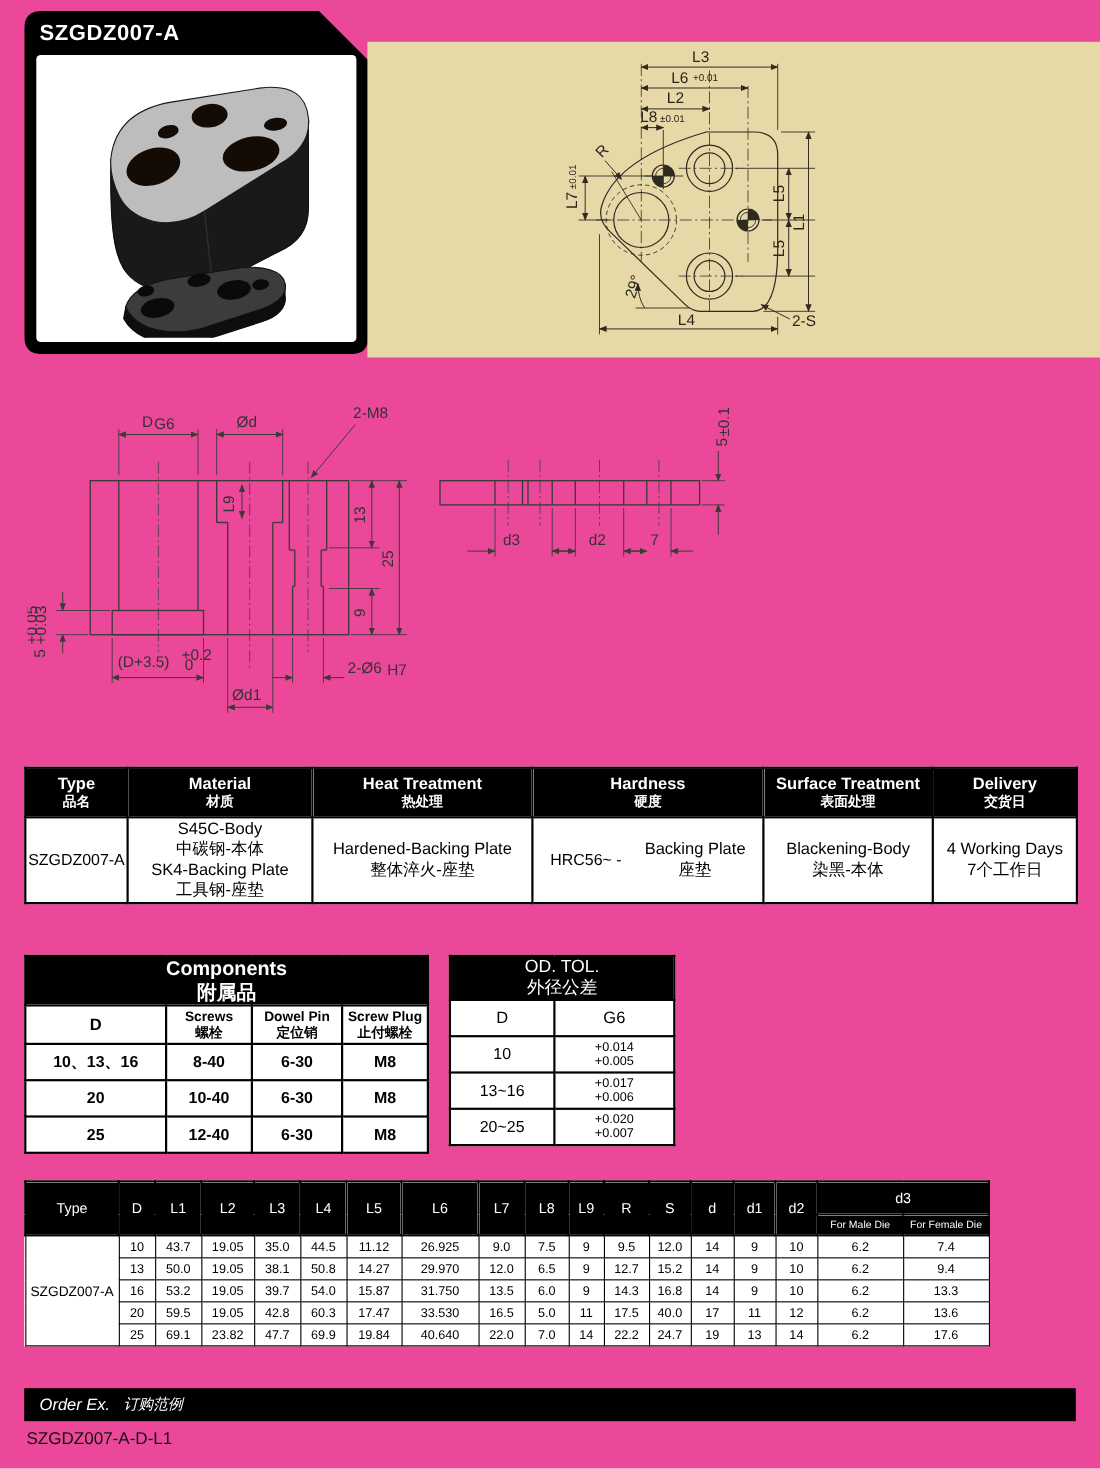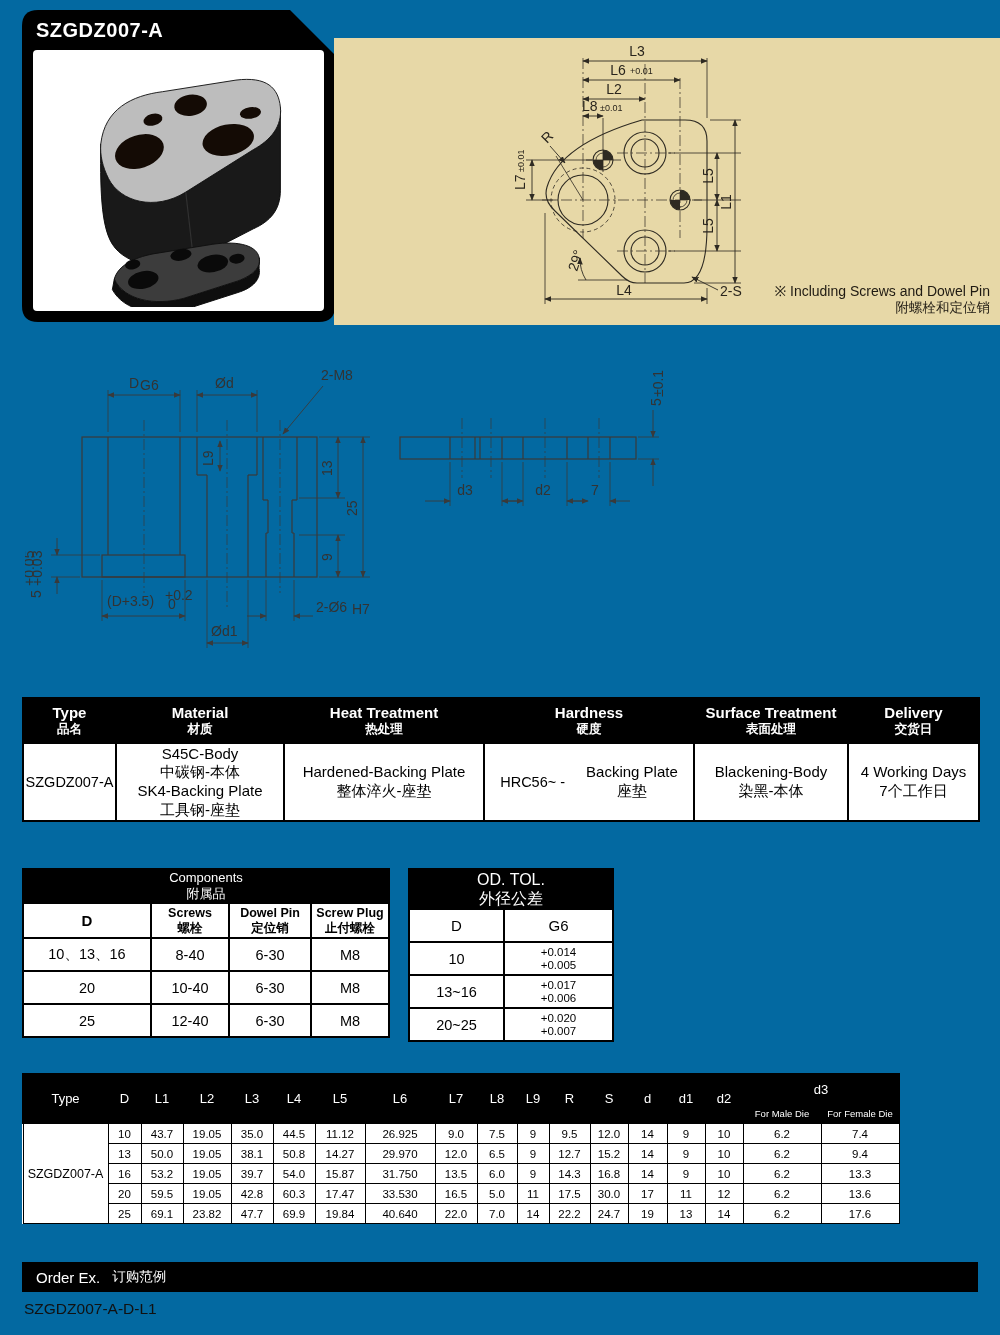--- a/index.html
+++ b/index.html
@@ -1,16 +1,16 @@
 <!DOCTYPE html>
 <html><head>
 <meta charset="utf-8">
 <style>
   html,body{margin:0;padding:0;background:#fff;}
-  #canvas{position:relative;width:1000px;height:1335px;background:#0369a1;
+  #canvas{position:relative;width:1000px;height:1335px;background:#ec4899;
           font-family:"Liberation Sans",sans-serif;color:#000;overflow:hidden;}
 
   
   .photo-frame{position:absolute;left:22px;top:10px;width:313px;height:312px;background:#000;
      clip-path:path('M16 0 H268 L313 45 V296 Q313 312 297 312 H16 Q0 312 0 296 V16 Q0 0 16 0 Z');}
   .photo-title{position:absolute;left:14px;top:9px;color:#fff;font-size:20px;font-weight:bold;letter-spacing:.5px;}
   .photo-inner{position:absolute;left:11px;top:40px;width:291px;height:261px;background:#fff;border-radius:4px;
      display:flex;align-items:center;justify-content:center;}
 
   
@@ -44,41 +44,41 @@
   .hdr-en{font-size:15px;}
   .hdr-zh{font-size:12.5px;}
 
   .spec-table{left:22px;top:697px;width:956px;}
   .spec-table th{height:43px;}
   .spec-table td{height:76px;font-size:15px;line-height:1.25;}
   .spec-table .zh{font-size:15px;}
   .hardness-flex{display:flex;align-items:center;justify-content:center;gap:21px;}
 
   .comp-table{left:22px;top:868px;width:366px;}
-  .comp-table .title{height:32px;font-size:13px;line-height:1.2;font-weight:normal;}
+  .comp-table .title{height:32px;font-size:18px;line-height:1.2;font-weight:bold;}
   .comp-table .colhdr{height:33px;font-size:12.5px;line-height:1.15;}
   .comp-table .colhdr .big{font-size:15px;}
-  .comp-table td{height:31px;font-size:14.5px;}
+  .comp-table td{height:31px;font-size:14.5px;font-weight:bold;}
 
   .od-table{left:408px;top:868px;width:204px;}
   .od-table .title{height:32px;font-size:16px;line-height:1.2;font-weight:normal;}
   .od-table .colhdr{height:31px;font-size:15px;font-weight:normal;}
   .od-table td{height:31px;font-size:14.5px;}
   .od-table td.tol{font-size:11.5px;line-height:1.15;}
 
   .dims-table{left:22px;top:1073px;width:876px;}
   .dims-table th{border-color:#000;}
   .dims-table .main-hdr{background:#000;color:#fff;font-size:13px;font-weight:normal;height:28px;}
   .dims-table .sub-hdr{background:#000;color:#fff;font-size:9.5px;font-weight:normal;height:17px;}
   .dims-table td{height:19px;font-size:11.5px;border-width:1.5px;}
   .dims-table td.type-cell{font-size:12.5px;}
 
   
   .order-bar{position:absolute;left:22px;top:1262px;width:956px;height:30px;background:#000;color:#fff;
-     display:flex;align-items:center;gap:12px;padding-left:14px;box-sizing:border-box;}
+     display:flex;align-items:center;gap:12px;padding-left:14px;box-sizing:border-box;font-style:italic;}
   .order-bar .en{font-size:15px;}
   .order-bar .zh{font-size:13.5px;}
   .order-example{position:absolute;left:24px;top:1300px;font-size:15.5px;color:#111;}
 </style>
 </head>
 <body>
 
 <div id="canvas">
 
   <div class="photo-frame">
@@ -196,24 +196,20 @@
       <text class="t" transform="translate(243,234) rotate(-72)">29°</text>
 
       <line class="thin" x1="211" y1="175" x2="211" y2="266"></line>
       <line class="thin" x1="373" y1="250" x2="373" y2="266"></line>
       <line class="dim" x1="211" y1="261" x2="373" y2="261" marker-start="url(#ar1)" marker-end="url(#ar1)"></line>
       <text class="t" x="290" y="257" text-anchor="middle">L4</text>
 
       <line class="dim" x1="384" y1="252" x2="358" y2="239" marker-end="url(#ar1)"></line>
       <text class="t" x="386" y="258">2-S</text>
     </svg>
-    <div class="note">
-      <div class="en">※ Including Screws and Dowel Pin</div>
-      <div class="zh">附螺栓和定位销</div>
-    </div>
   </div>
 
   <svg class="mid-drawing" width="670" height="322" viewBox="0 0 670 322">
     <defs>
       <marker id="ar2" viewBox="0 0 10 10" refX="9" refY="5" markerWidth="8" markerHeight="8" orient="auto-start-reverse">
         <path d="M0,1 L10,5 L0,9 z" fill="#3a3a3a"></path>
       </marker>
     </defs>
 
     <rect class="g-ln" x="57" y="89" width="235" height="140"></rect>
@@ -609,21 +605,21 @@
           <td>59.5</td>
           <td>19.05</td>
           <td>42.8</td>
           <td>60.3</td>
           <td>17.47</td>
           <td>33.530</td>
           <td>16.5</td>
           <td>5.0</td>
           <td>11</td>
           <td>17.5</td>
-          <td>30.0</td>
+          <td>40.0</td>
           <td>17</td>
           <td>11</td>
           <td>12</td>
           <td>6.2</td>
           <td>13.6</td>
         </tr>
     <tr>
           <td>25</td>
           <td>69.1</td>
           <td>23.82</td>

